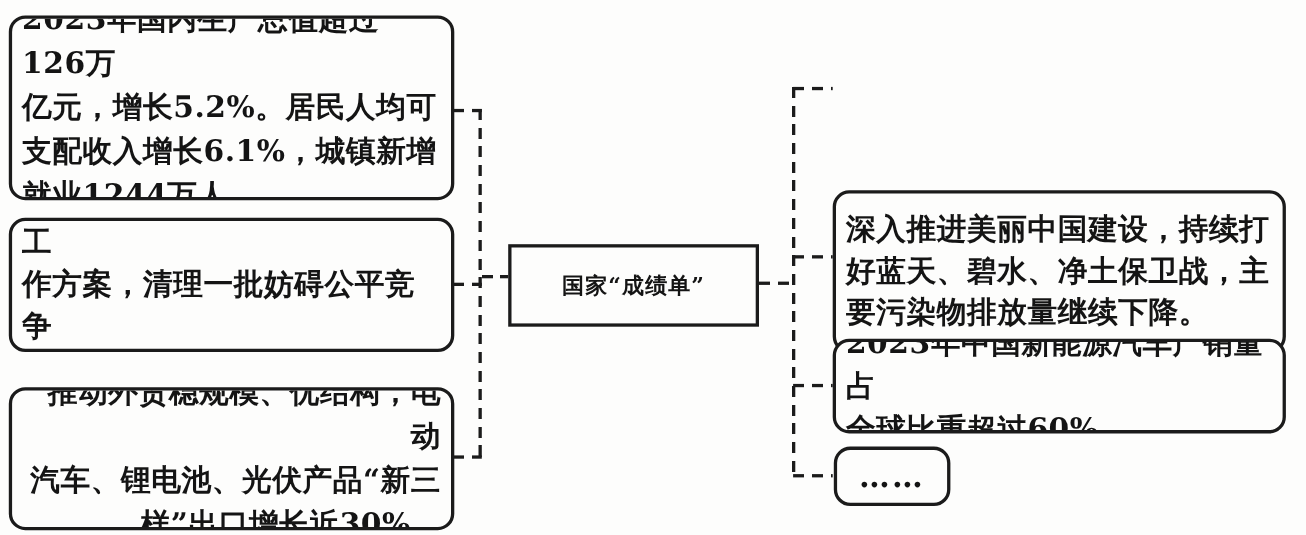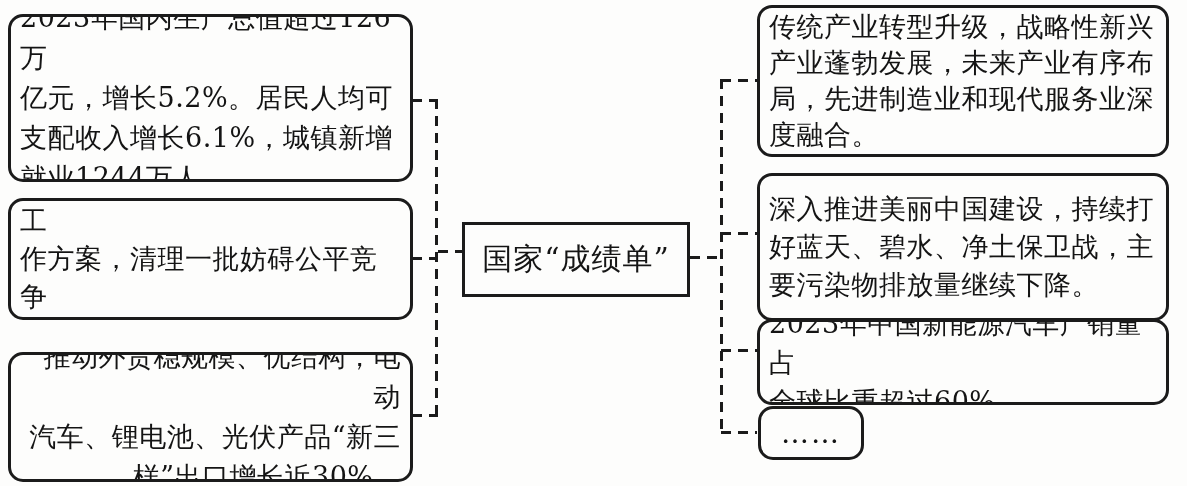--- a/index.html
+++ b/index.html
@@ -24,33 +24,34 @@
     position: absolute;
     border: 3px solid var(--line-color);
     background: var(--bg-color);
     display: flex;
     align-items: center;
     white-space: pre-line;
     font-size: 27px;
     letter-spacing: 0.5px;
     padding: 12px 9px;
     overflow: hidden;
+    font-weight: bold;
   }
   .round { border-radius: 15px; }
   .square { border-radius: 0; }
 
   
   .l1 { left: 8px;   top: 14px;  width: 405px; height: 168px; line-height: 40px; }
   .l2 { left: 8px;   top: 198px; width: 405px; height: 122px; line-height: 38px; }
   .l3 { left: 8px;   top: 352px; width: 405px; height: 130px; line-height: 40px; text-align: right; }
-  .cn { left: 462px; top: 222px; width: 228px; height: 75px;  font-size: 30px;
+  .cn { left: 462px; top: 222px; width: 228px; height: 75px;  font-size: 20px;
         justify-content: center; white-space: nowrap; letter-spacing: 1px; }
   .r1 { left: 757px; top: 5px;   width: 412px; height: 152px; line-height: 36px; }
   .r2 { left: 757px; top: 173px; width: 412px; height: 148px; line-height: 38px; }
-  .r3 { left: 757px; top: 308px; width: 412px; height: 86px;  line-height: 39px; margin-top: 11px; }
+  .r3 { left: 757px; top: 308px; width: 412px; height: 86px;  line-height: 39px; }
   .r4 { left: 758px; top: 406px; width: 106px; height: 54px;
         justify-content: center; font-size: 28px; letter-spacing: 2px; }
 
   
   .hline {
     position: absolute;
     height: 3px;
     background: repeating-linear-gradient(90deg,
       var(--line-color) 0 10px, transparent 10px 17px);
   }
@@ -85,24 +86,20 @@
 就业1244万人。</div>
   <div class="node round l2">出台建设全国统一大市场总体工
 作方案，清理一批妨碍公平竞争
 的政策规定。</div>
   <div class="node round l3">推动外贸稳规模、优结构，电动
 汽车、锂电池、光伏产品“新三
 样”出口增长近30%。</div>
 
   <div class="node square cn">国家“成绩单”</div>
 
-  <div class="node round r1">传统产业转型升级，战略性新兴
-产业蓬勃发展，未来产业有序布
-局，先进制造业和现代服务业深
-度融合。</div>
   <div class="node round r2">深入推进美丽中国建设，持续打
 好蓝天、碧水、净土保卫战，主
 要污染物排放量继续下降。</div>
   <div class="node round r3">2023年中国新能源汽车产销量占
 全球比重超过60%。</div>
   <div class="node round r4">……</div>
 
   <div class="vline lv"></div>
   <div class="hline lh1"></div>
   <div class="hline lh2"></div>

